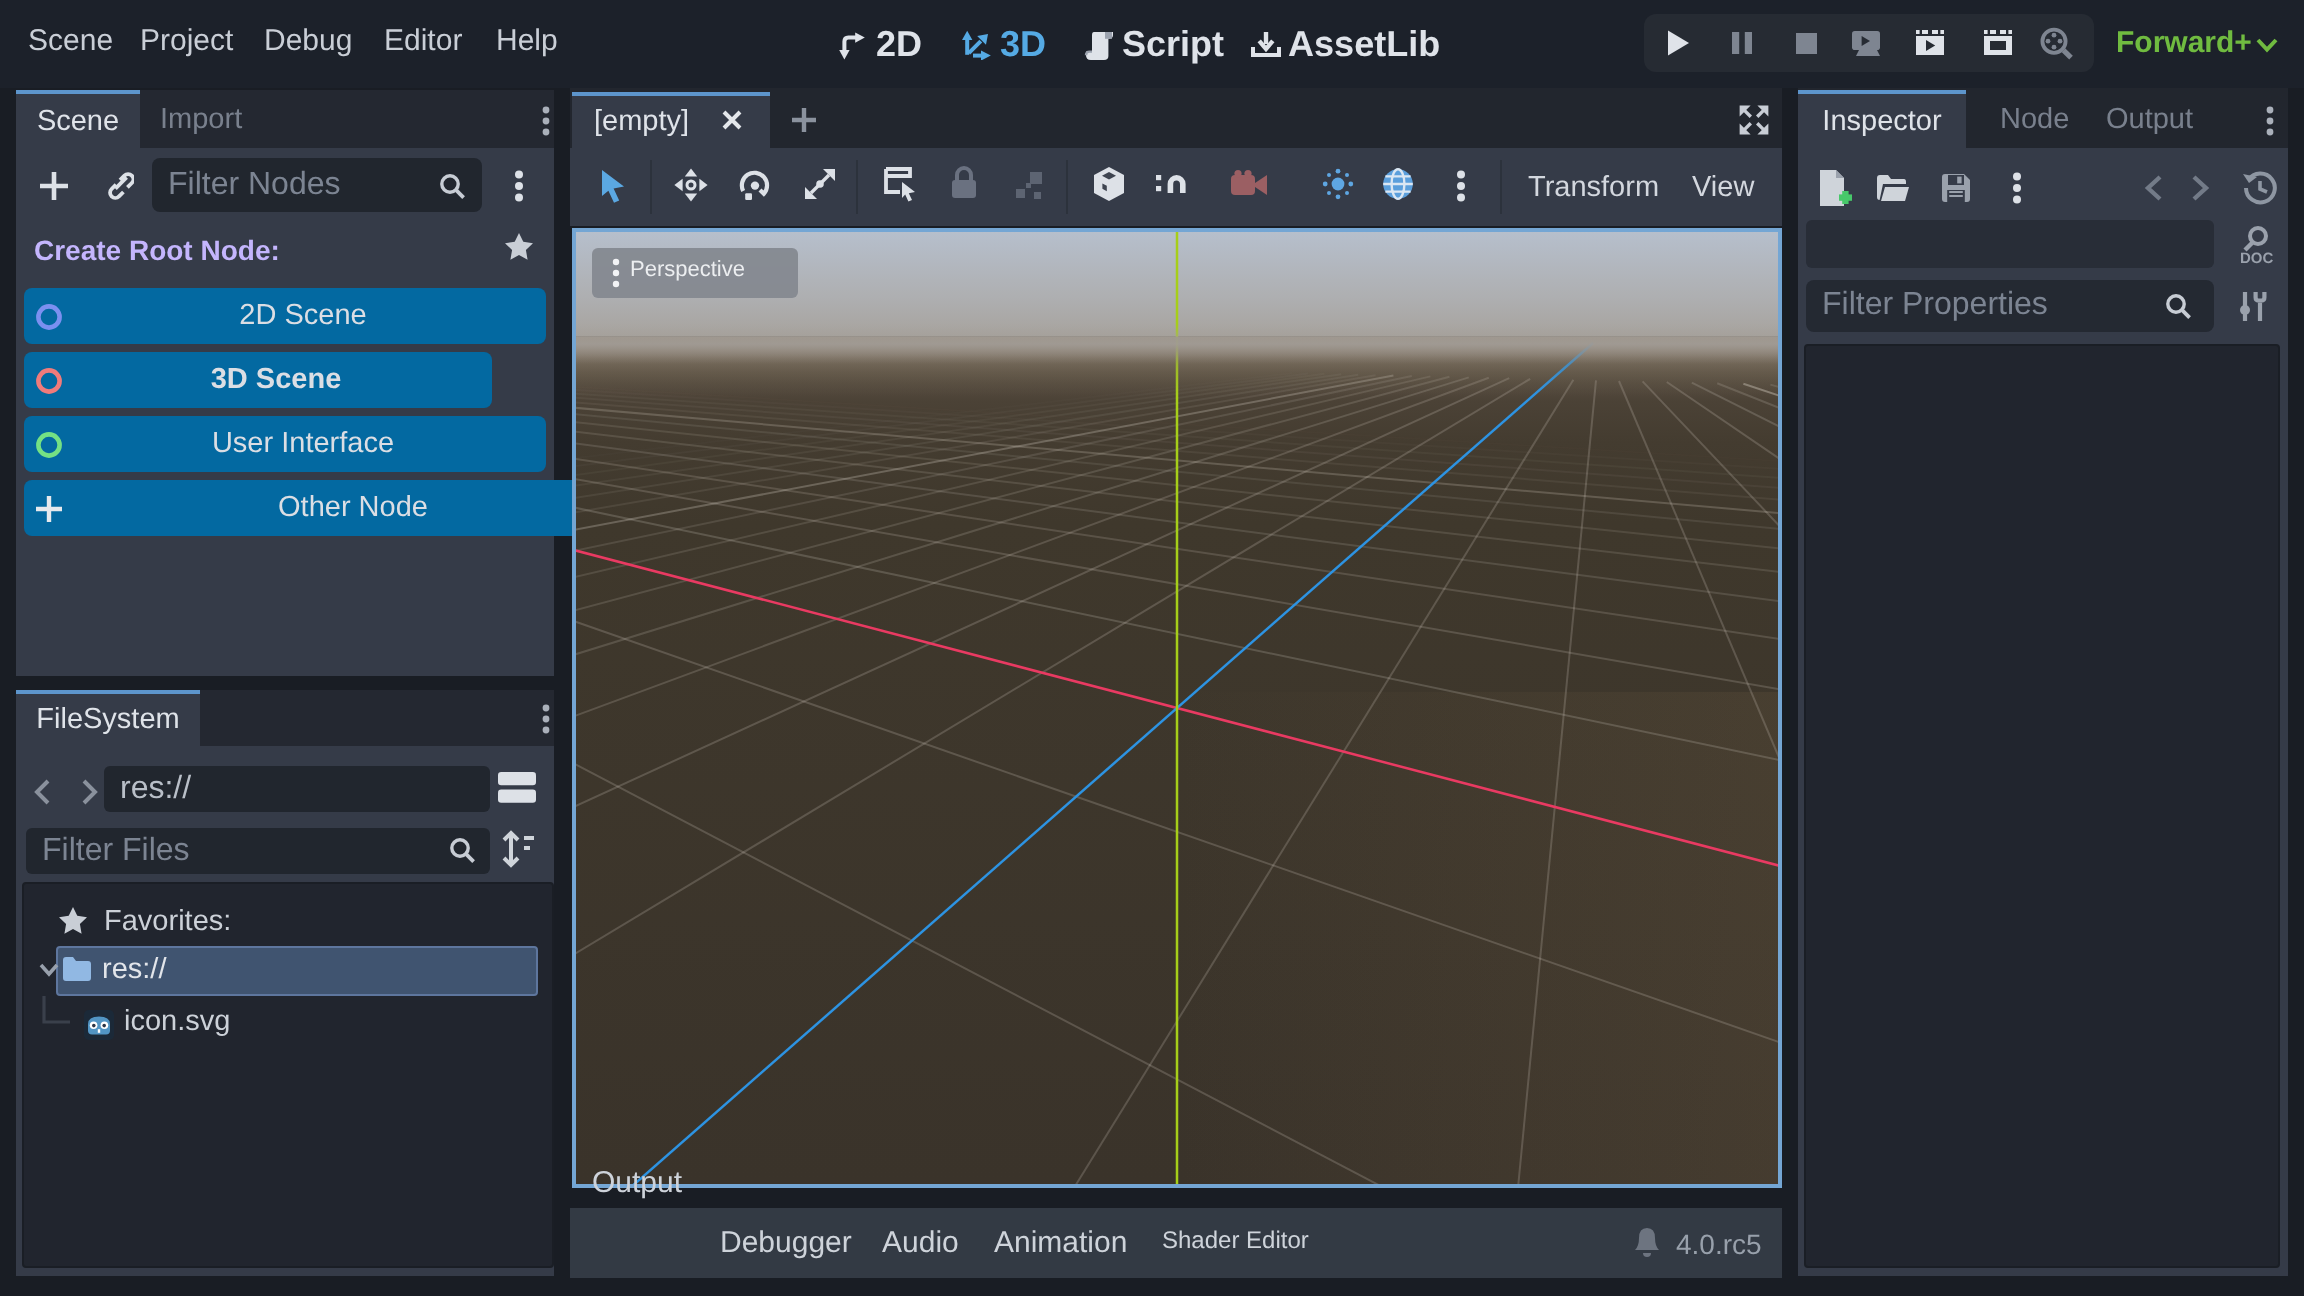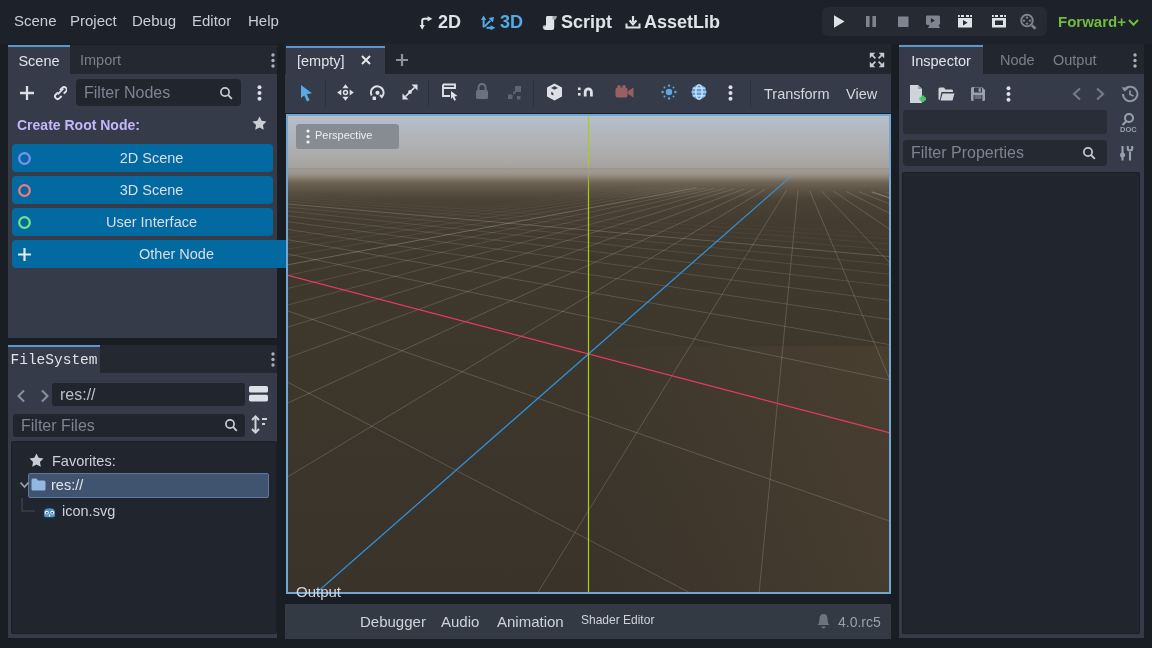--- a/index.html
+++ b/index.html
@@ -135,38 +135,38 @@
       <circle cx="2.5" cy="13.8" r="2"></circle>
     </g>
   </svg>
 
 <div class="abs" style="left:17px;top:117px;font-size:14px;font-weight:bold;color:#c4b5fd;">Create Root Node:</div>
 <svg class="abs" style="left:252px;top:116px;" width="15" height="14" viewBox="0 0 16 15">
     <path d="M8 0.5 L10.3 5.2 L15.5 6 L11.7 9.6 L12.6 14.8 L8 12.3 L3.4 14.8 L4.3 9.6 L0.5 6 L5.7 5.2 Z" fill="#c9ced6"></path>
   </svg>
 
 <div class="abs btn" style="left:12px;top:144px;width:261px;height:27.5px;">2D Scene</div>
-<div class="abs btn" style="left:12px;top:176px;width:261px;height:27.5px;">3D Scene</div>
+<div class="abs btn" style="left:12px;top:176px;width:234px;height:27.5px;font-weight:bold;">3D Scene</div>
 <div class="abs btn" style="left:12px;top:208px;width:261px;height:27.5px;">User Interface</div>
 <div class="abs btn" style="left:12px;top:240px;width:311px;height:27.5px;">Other Node</div>
 <svg class="abs" style="left:17px;top:150.5px;" width="15" height="15" viewBox="0 0 15 15">
     <circle cx="7.5" cy="7.5" r="5.3" fill="none" stroke="#7b90f0" stroke-width="2.3"></circle>
   </svg>
 <svg class="abs" style="left:17px;top:182.5px;" width="15" height="15" viewBox="0 0 15 15">
     <circle cx="7.5" cy="7.5" r="5.3" fill="none" stroke="#f07b7b" stroke-width="2.3"></circle>
   </svg>
 <svg class="abs" style="left:17px;top:214.5px;" width="15" height="15" viewBox="0 0 15 15">
     <circle cx="7.5" cy="7.5" r="5.3" fill="none" stroke="#74e184" stroke-width="2.3"></circle>
   </svg>
 <svg class="abs" style="left:17px;top:246.5px;" width="15" height="15" viewBox="0 0 15 15">
     <path d="M7.5 1 L7.5 14 M1 7.5 L14 7.5" stroke="#e6e9ed" stroke-width="2.2"></path>
   </svg>
 
 <div class="abs tabstrip" style="left:8px;top:345px;width:269px;height:28px;"></div>
-<div class="abs tab-active" style="left:8px;top:345px;width:92px;height:28px;font-family:Liberation Mono, monospace;">FileSystem</div>
+<div class="abs tab-active" style="left:8px;top:345px;width:92px;height:28px;">FileSystem</div>
 <svg class="abs" style="left:271px;top:352px;" width="4" height="15" viewBox="0 0 4 15">
     <g fill="#aab0ba">
       <circle cx="2" cy="2" r="1.7"></circle>
       <circle cx="2" cy="7.5" r="1.7"></circle>
       <circle cx="2" cy="13" r="1.7"></circle>
     </g>
   </svg>
 <div class="abs panel" style="left:8px;top:373px;width:269px;height:265px;"></div>
 
 <svg class="abs" style="left:15px;top:389px;" width="38" height="14" viewBox="0 0 38 14">

